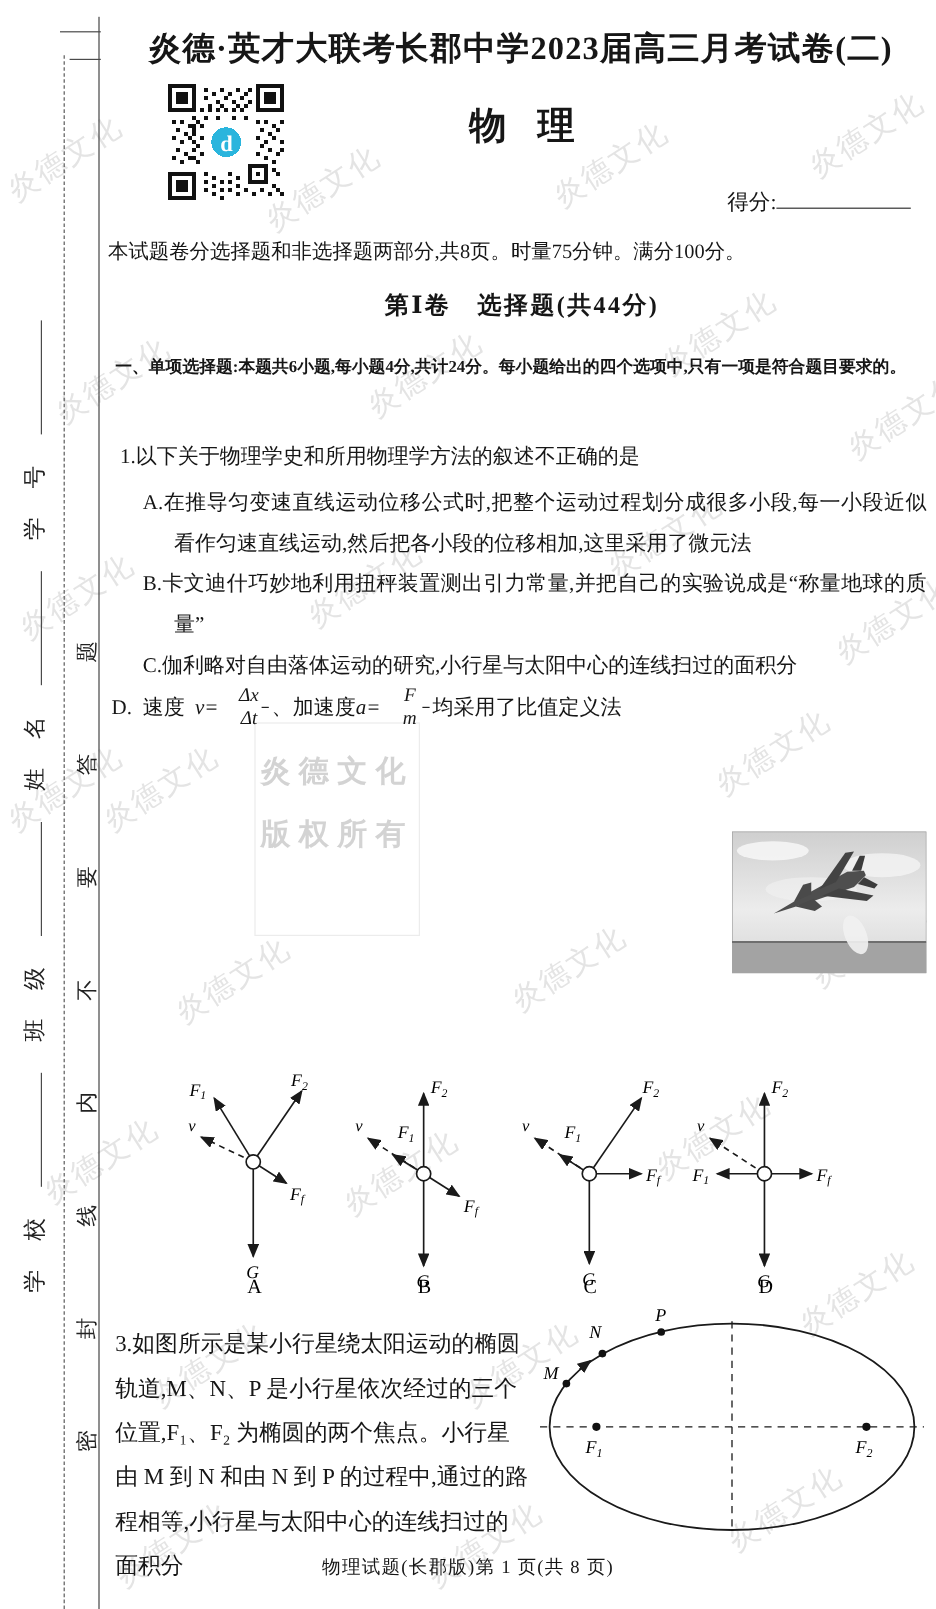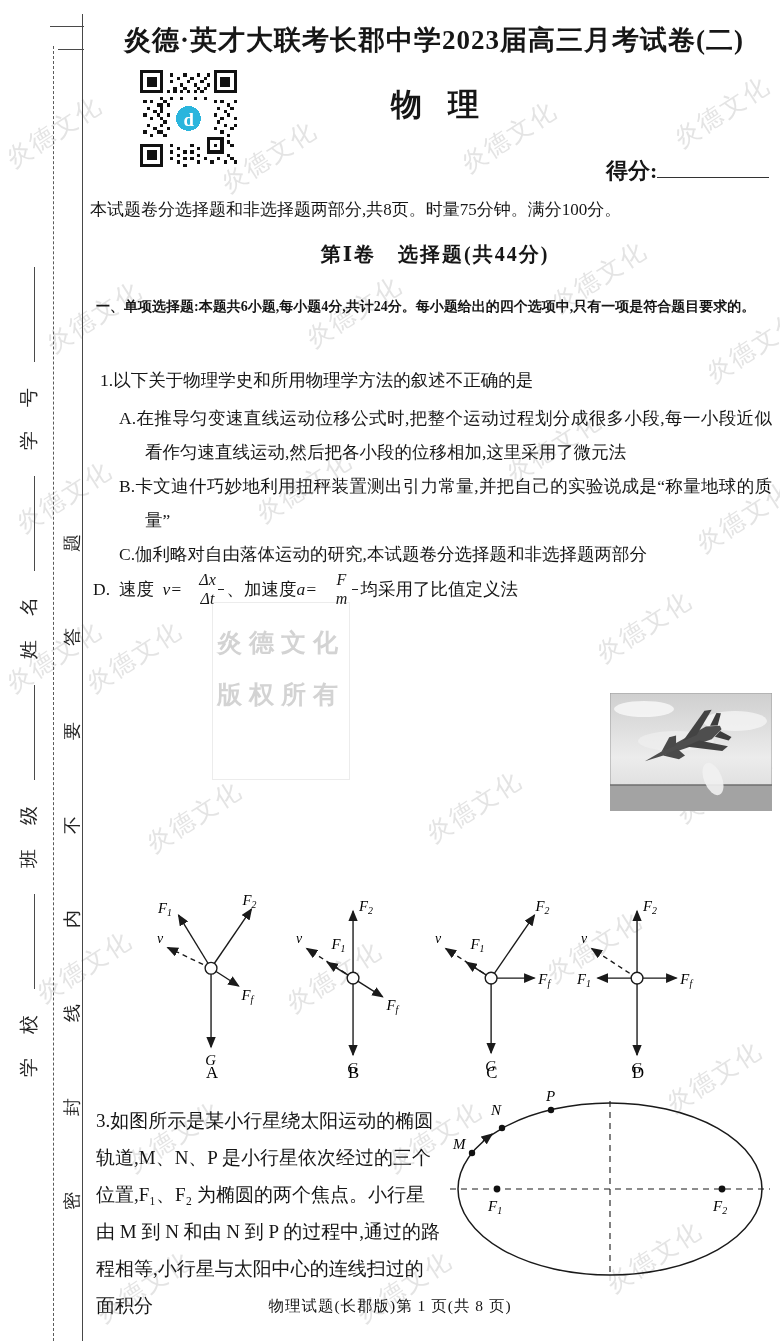--- a/index.html
+++ b/index.html
@@ -24,21 +24,21 @@
       margin-right:26px;margin-left:2px;}
   .seal{position:absolute;left:59px;top:1218px;width:800px;height:26px;line-height:26px;
       transform:rotate(-90deg);transform-origin:0 0;font-size:18px;letter-spacing:76px;
       white-space:nowrap;color:#222;z-index:1;padding-left:8px;}
   
   .header-title{position:absolute;left:90px;top:22px;width:688px;text-align:center;
       font-size:27px;font-weight:bold;letter-spacing:1px;z-index:1;}
   .qr{position:absolute;left:140px;top:70px;width:97px;height:97px;z-index:1;}
   .subject{position:absolute;left:90px;top:84px;width:690px;text-align:center;font-size:31px;
       font-weight:bold;letter-spacing:26px;text-indent:26px;z-index:1;}
-  .score{position:absolute;left:606px;top:156px;font-size:22px;font-weight:bold;z-index:1;}
+  .score{position:absolute;left:606px;top:156px;font-size:18px;font-weight:normal;z-index:1;}
   .score-line{display:inline-block;width:112px;height:0.9em;border-bottom:1.4px solid #333;}
   .intro{position:absolute;left:90px;top:198px;width:690px;text-align:left;font-size:17px;z-index:1;}
   .section1{position:absolute;left:90px;top:241px;width:690px;text-align:center;font-size:20px;
       font-weight:bold;letter-spacing:2px;z-index:1;}
   .part1{position:absolute;left:96px;top:288px;width:676px;box-sizing:border-box;font-size:14px;
       font-weight:bold;line-height:37px;text-align:justify;padding-left:27px;text-indent:-27px;z-index:1;}
   
   .q1{position:absolute;left:96px;top:359px;width:676px;font-size:17.5px;line-height:34px;z-index:1;}
   .q-stem{padding-left:22px;text-indent:-22px;text-align:justify;margin:4px;}
   .opts{margin-left:23px;}
@@ -251,21 +251,21 @@
 
   <div class="section1">第Ⅰ卷　选择题(共44分)</div>
 
   <div class="part1">一、单项选择题:本题共6小题,每小题4分,共计24分。每小题给出的四个选项中,只有一项是符合题目要求的。</div>
 
   <div class="q1">
     <p class="q-stem"><span>1.</span><span>以下关于物理学史和所用物理学方法的叙述不正确的是</span></p>
     <div class="opts">
       <p class="opt"><span>A.</span><span>在推导匀变速直线运动位移公式时,把整个运动过程划分成很多小段,每一小段近似看作匀速直线运动,然后把各小段的位移相加,这里采用了微元法</span></p>
       <p class="opt"><span>B.</span><span>卡文迪什巧妙地利用扭秤装置测出引力常量,并把自己的实验说成是“称量地球的质量”</span></p>
-      <p class="opt"><span>C.</span><span>伽利略对自由落体运动的研究,本试题卷分选择题和非选择题两部分</span></p>
+      <p class="opt"><span>C.</span><span>伽利略对自由落体运动的研究,小行星与太阳中心的连线扫过的面积分</span></p>
       <div class="opt optd">
         <span>D.</span>
         <span>速度 </span>
         <span class="it">v=</span>
         <span class="frac">
           <span class="fn">Δx</span>
           <span class="fdn">Δt</span>
         </span>
         <span>、加速度 </span>
         <span class="it">a=</span>

